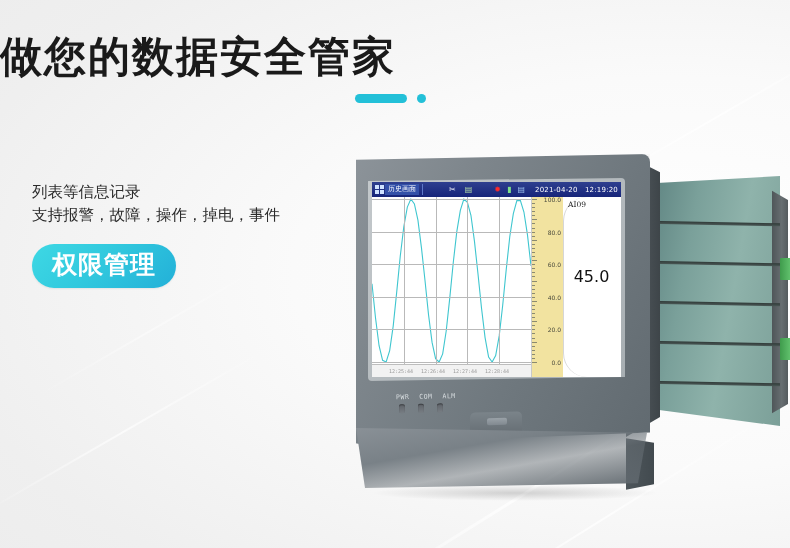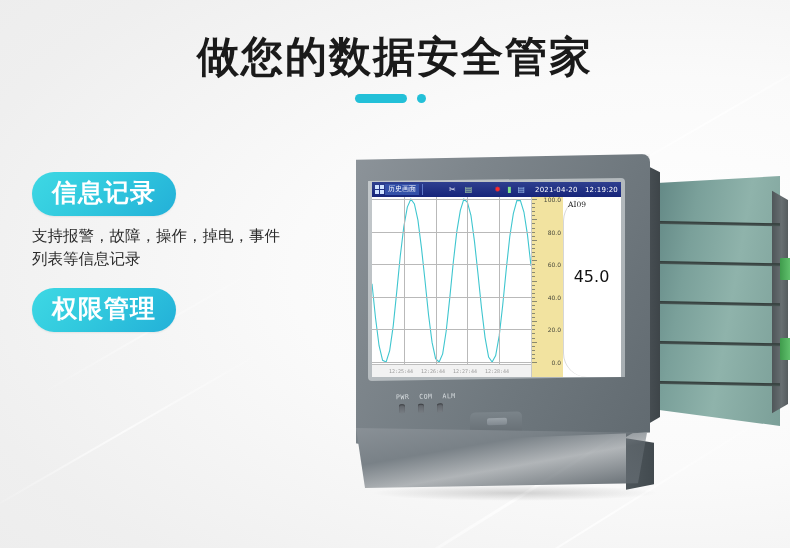--- a/index.html
+++ b/index.html
@@ -22,21 +22,21 @@
     transform-origin:center;
   }
   .st1 { width:520px; height:3px; left:300px; top:470px; transform:rotate(-32deg); }
   .st2 { width:420px; height:2px; left:390px; top:520px; transform:rotate(-32deg); opacity:.8;}
   .st3 { width:330px; height:2px; left:-40px; top:430px; transform:rotate(-30deg); opacity:.7;}
   .st4 { width:300px; height:2px; left:560px; top:120px; transform:rotate(-30deg); opacity:.85;}
   .st5 { width:240px; height:2px; left:640px; top:300px; transform:rotate(-32deg); opacity:.6;}
   .st6 { width:260px; height:2px; left:20px; top:330px; transform:rotate(-30deg); opacity:.45;}
 
   
-  #header { position:absolute; left:0; top:34px; width:790px; text-align:center; }
+  #header { position:absolute; left:0; top:34px; width:790px; text-align:left; }
   #page-title {
     font-family:"DejaVu Sans","Liberation Sans",sans-serif;
     font-size:42px; font-weight:bold; color:#1a1a1a; letter-spacing:2px;
     line-height:1.1;
   }
   #title-underline { margin:14px auto 0; width:80px; height:10px; position:relative; }
   #title-underline .bar {
     position:absolute; left:0; top:0; width:52px; height:9px; border-radius:5px;
     background:#23c0d8;
   }
@@ -233,24 +233,23 @@
   <div id="title-underline">
     <span class="bar"></span>
     <span class="dot"></span>
   </div>
 </div>
 
 <div id="features">
 
 
   <div class="feature">
-    <div class="pill">信息记录</div>
     <div class="desc">
+      <div>列表等信息记录</div>
       <div>支持报警，故障，操作，掉电，事件</div>
-      <div>列表等信息记录</div>
     </div>
   </div>
 
   <div class="feature">
     <div class="pill">权限管理</div>
   </div>
 
 </div>
 
 <div id="device">

